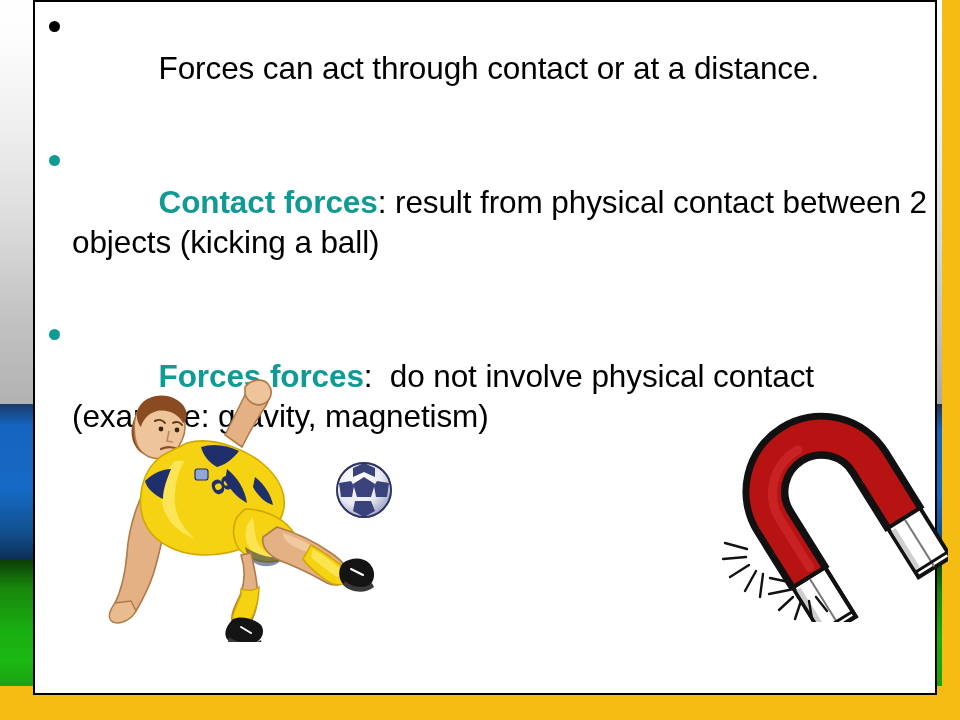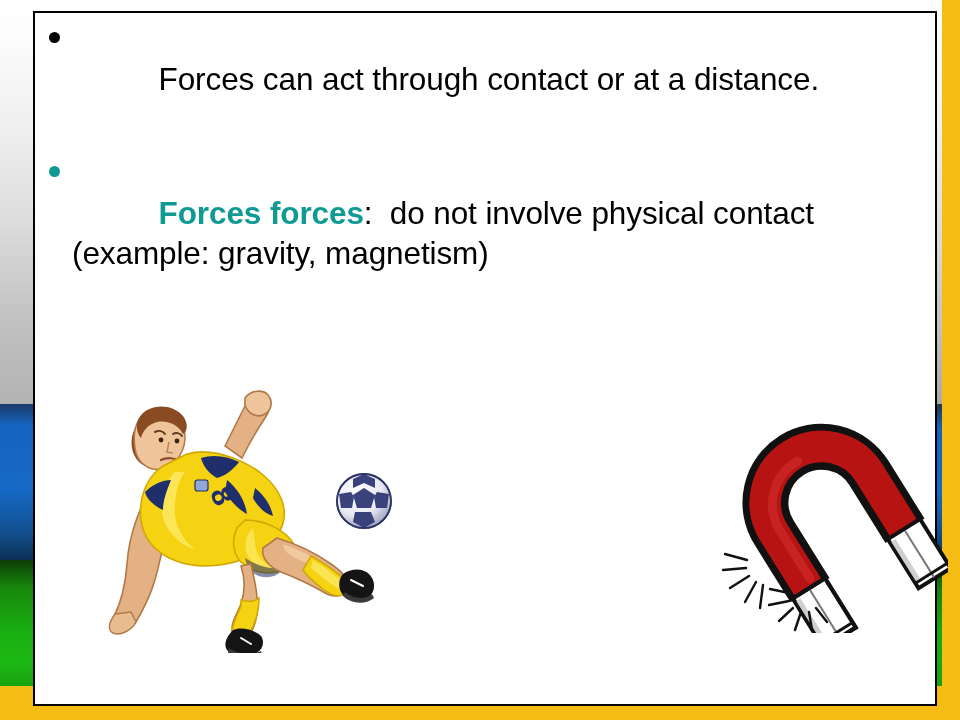--- a/index.html
+++ b/index.html
@@ -58,21 +58,21 @@
                  background: linear-gradient(to bottom, #ffffff 0%, #f2f2f2 30%, #dadada 60%, #bdb8b4 88%, #aca8a4 100%); }
   .rband-blue  { top: 404px; height: 156px;
                  background: linear-gradient(to bottom, #26324d 0%, #1565c0 16%, #1669c4 58%, #114c89 85%, #0b2a4d 100%); }
   .rband-green { top: 560px; height: 126px;
                  background: linear-gradient(to bottom, #0d3d06 0%, #18870c 26%, #19ad11 62%, #19a30f 100%); }
   .rband-gold  { top: 686px; height: 4px; background: #f5bc14; }
 
   
   .content-panel {
     position: absolute;
-    left: 33px; top: 11px;
+    left: 33px; top: 0;
     width: 904px; height: 695px;
     background: #ffffff;
     border: 2px solid #000000;
     box-sizing: border-box;
   }
 
   
   .bullets {
     position: absolute;
     left: 10px; top: 6px;
@@ -137,20 +137,26 @@
 
     <div class="bullets">
 
       <div class="bullet-row">
         <div class="bullet-dot dot-black" style="background: rgb(0, 0, 0);"></div>
         <div class="bullet-text">
           <span>Forces can act through contact or at a distance.</span>
         </div>
       </div>
 
+      <div class="bullet-row">
+        <div class="bullet-dot dot-teal" style="background: rgb(15, 155, 148);"></div>
+        <div class="bullet-text">
+          <span class="term">Contact forces</span><span>: result from physical contact between 2 objects (kicking a ball)</span>
+        </div>
+      </div>
 
       <div class="bullet-row">
         <div class="bullet-dot dot-teal" style="background: rgb(15, 155, 148);"></div>
         <div class="bullet-text">
           <span class="term">Forces forces</span><span>:  do not involve physical contact (example: gravity, magnetism)</span>
         </div>
       </div>
 
     </div>
 

